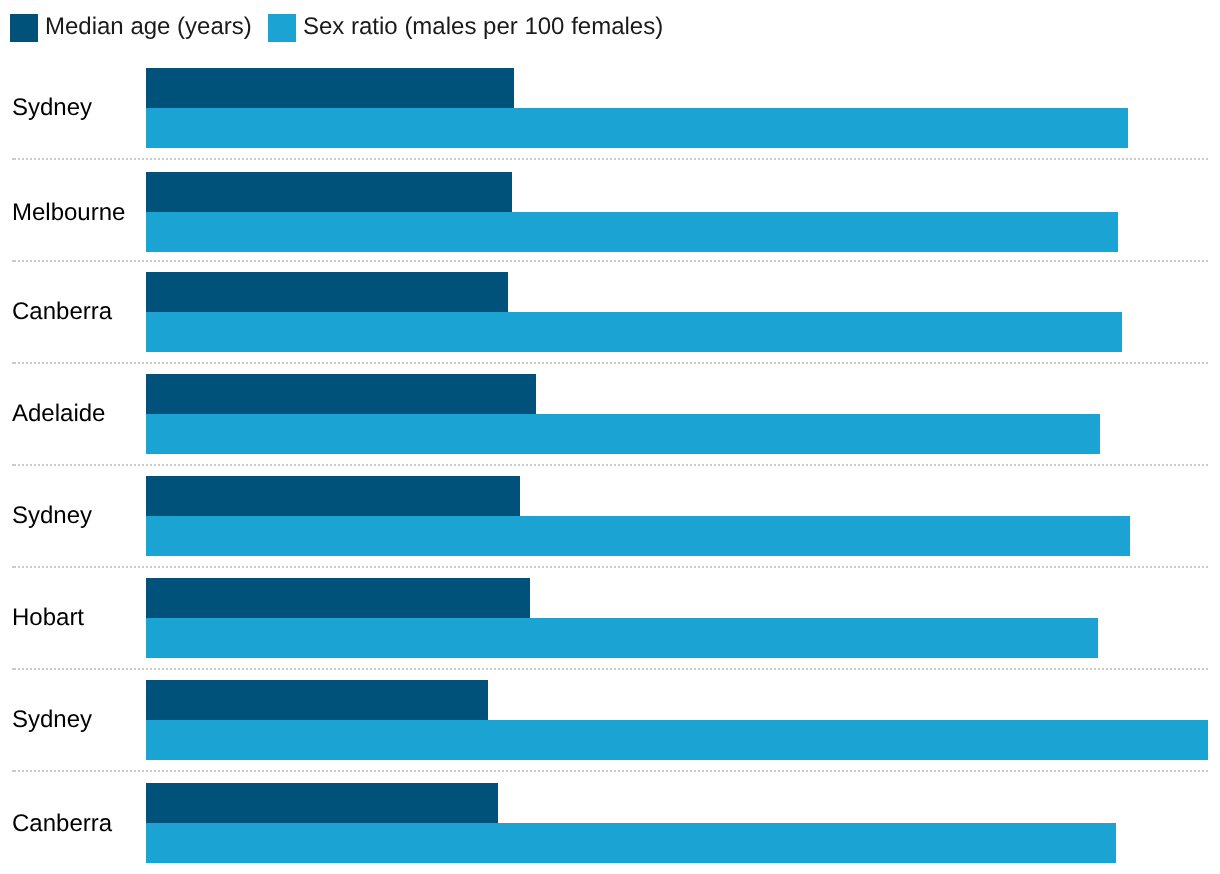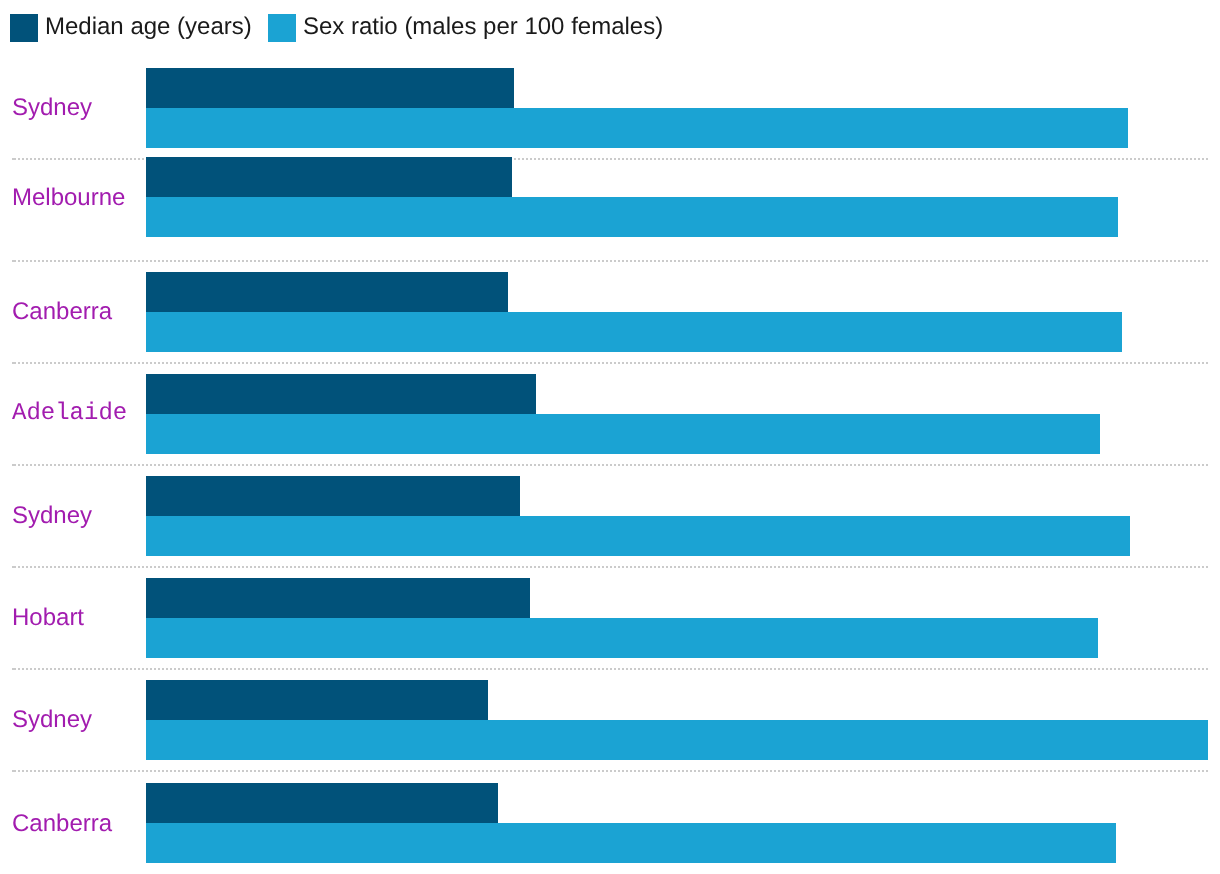--- a/index.html
+++ b/index.html
@@ -66,35 +66,35 @@
     width: 1220px;
     height: 874px;
   }
   .group {
     position: absolute;
     left: 0;
     width: 1220px;
     height: 80px;
   }
   .g1 { top: 67.6px; }
-  .g2 { top: 157px; text-align: center; }
+  .g2 { top: 172px; text-align: center; }
   .g3 { top: 271.6px; }
-  .g4 { top: 373.6px; font-family: Liberation Mono, monospace; }
+  .g4 { top: 373.6px; }
   .g5 { top: 475.6px; }
   .g6 { top: 577.6px; }
   .g7 { top: 679.6px; }
   .g8 { top: 783px; }
 
   .cat-label {
     position: absolute;
     left: 12px;
     top: 28.6px;
     font-size: 24px;
     line-height: 1;
-    color: #a21caf;
+    color: #000000;
     white-space: nowrap;
   }
   .bar {
     position: absolute;
     left: 146px;
     height: 40px;
     width: 0;
   }
   .bar-median { top: 0; background: #01527a; }
   .bar-ratio  { top: 40px; background: #1ba3d3; }

